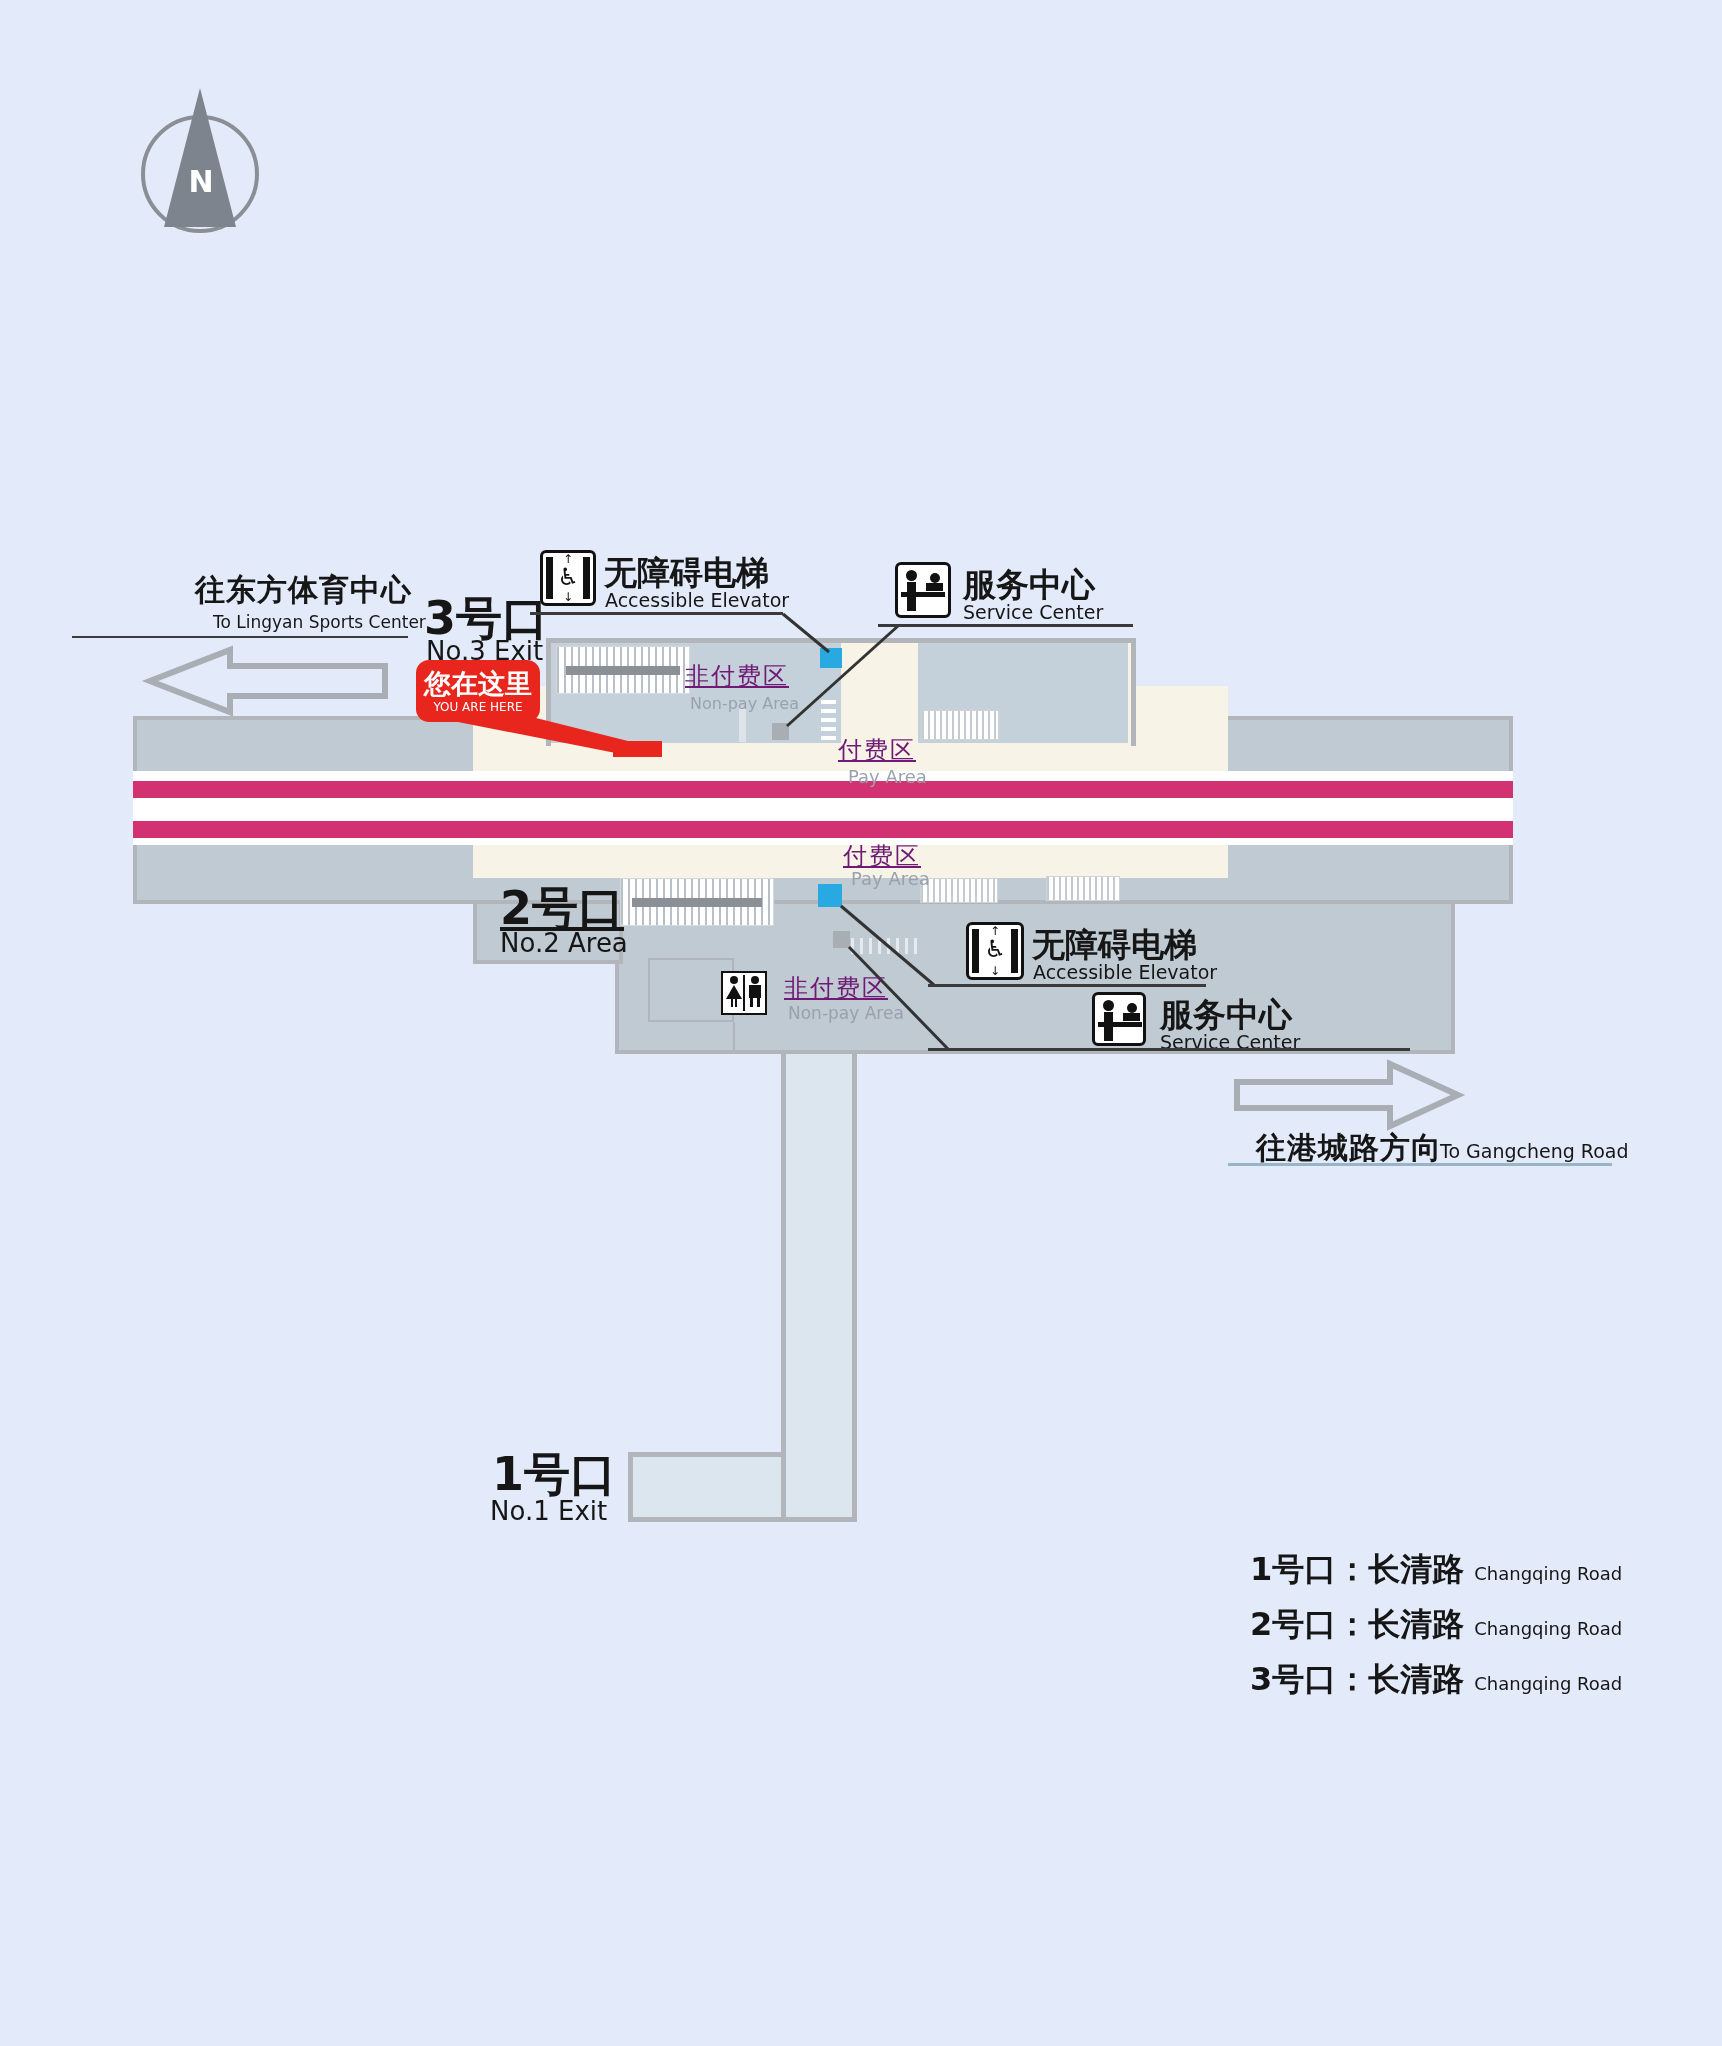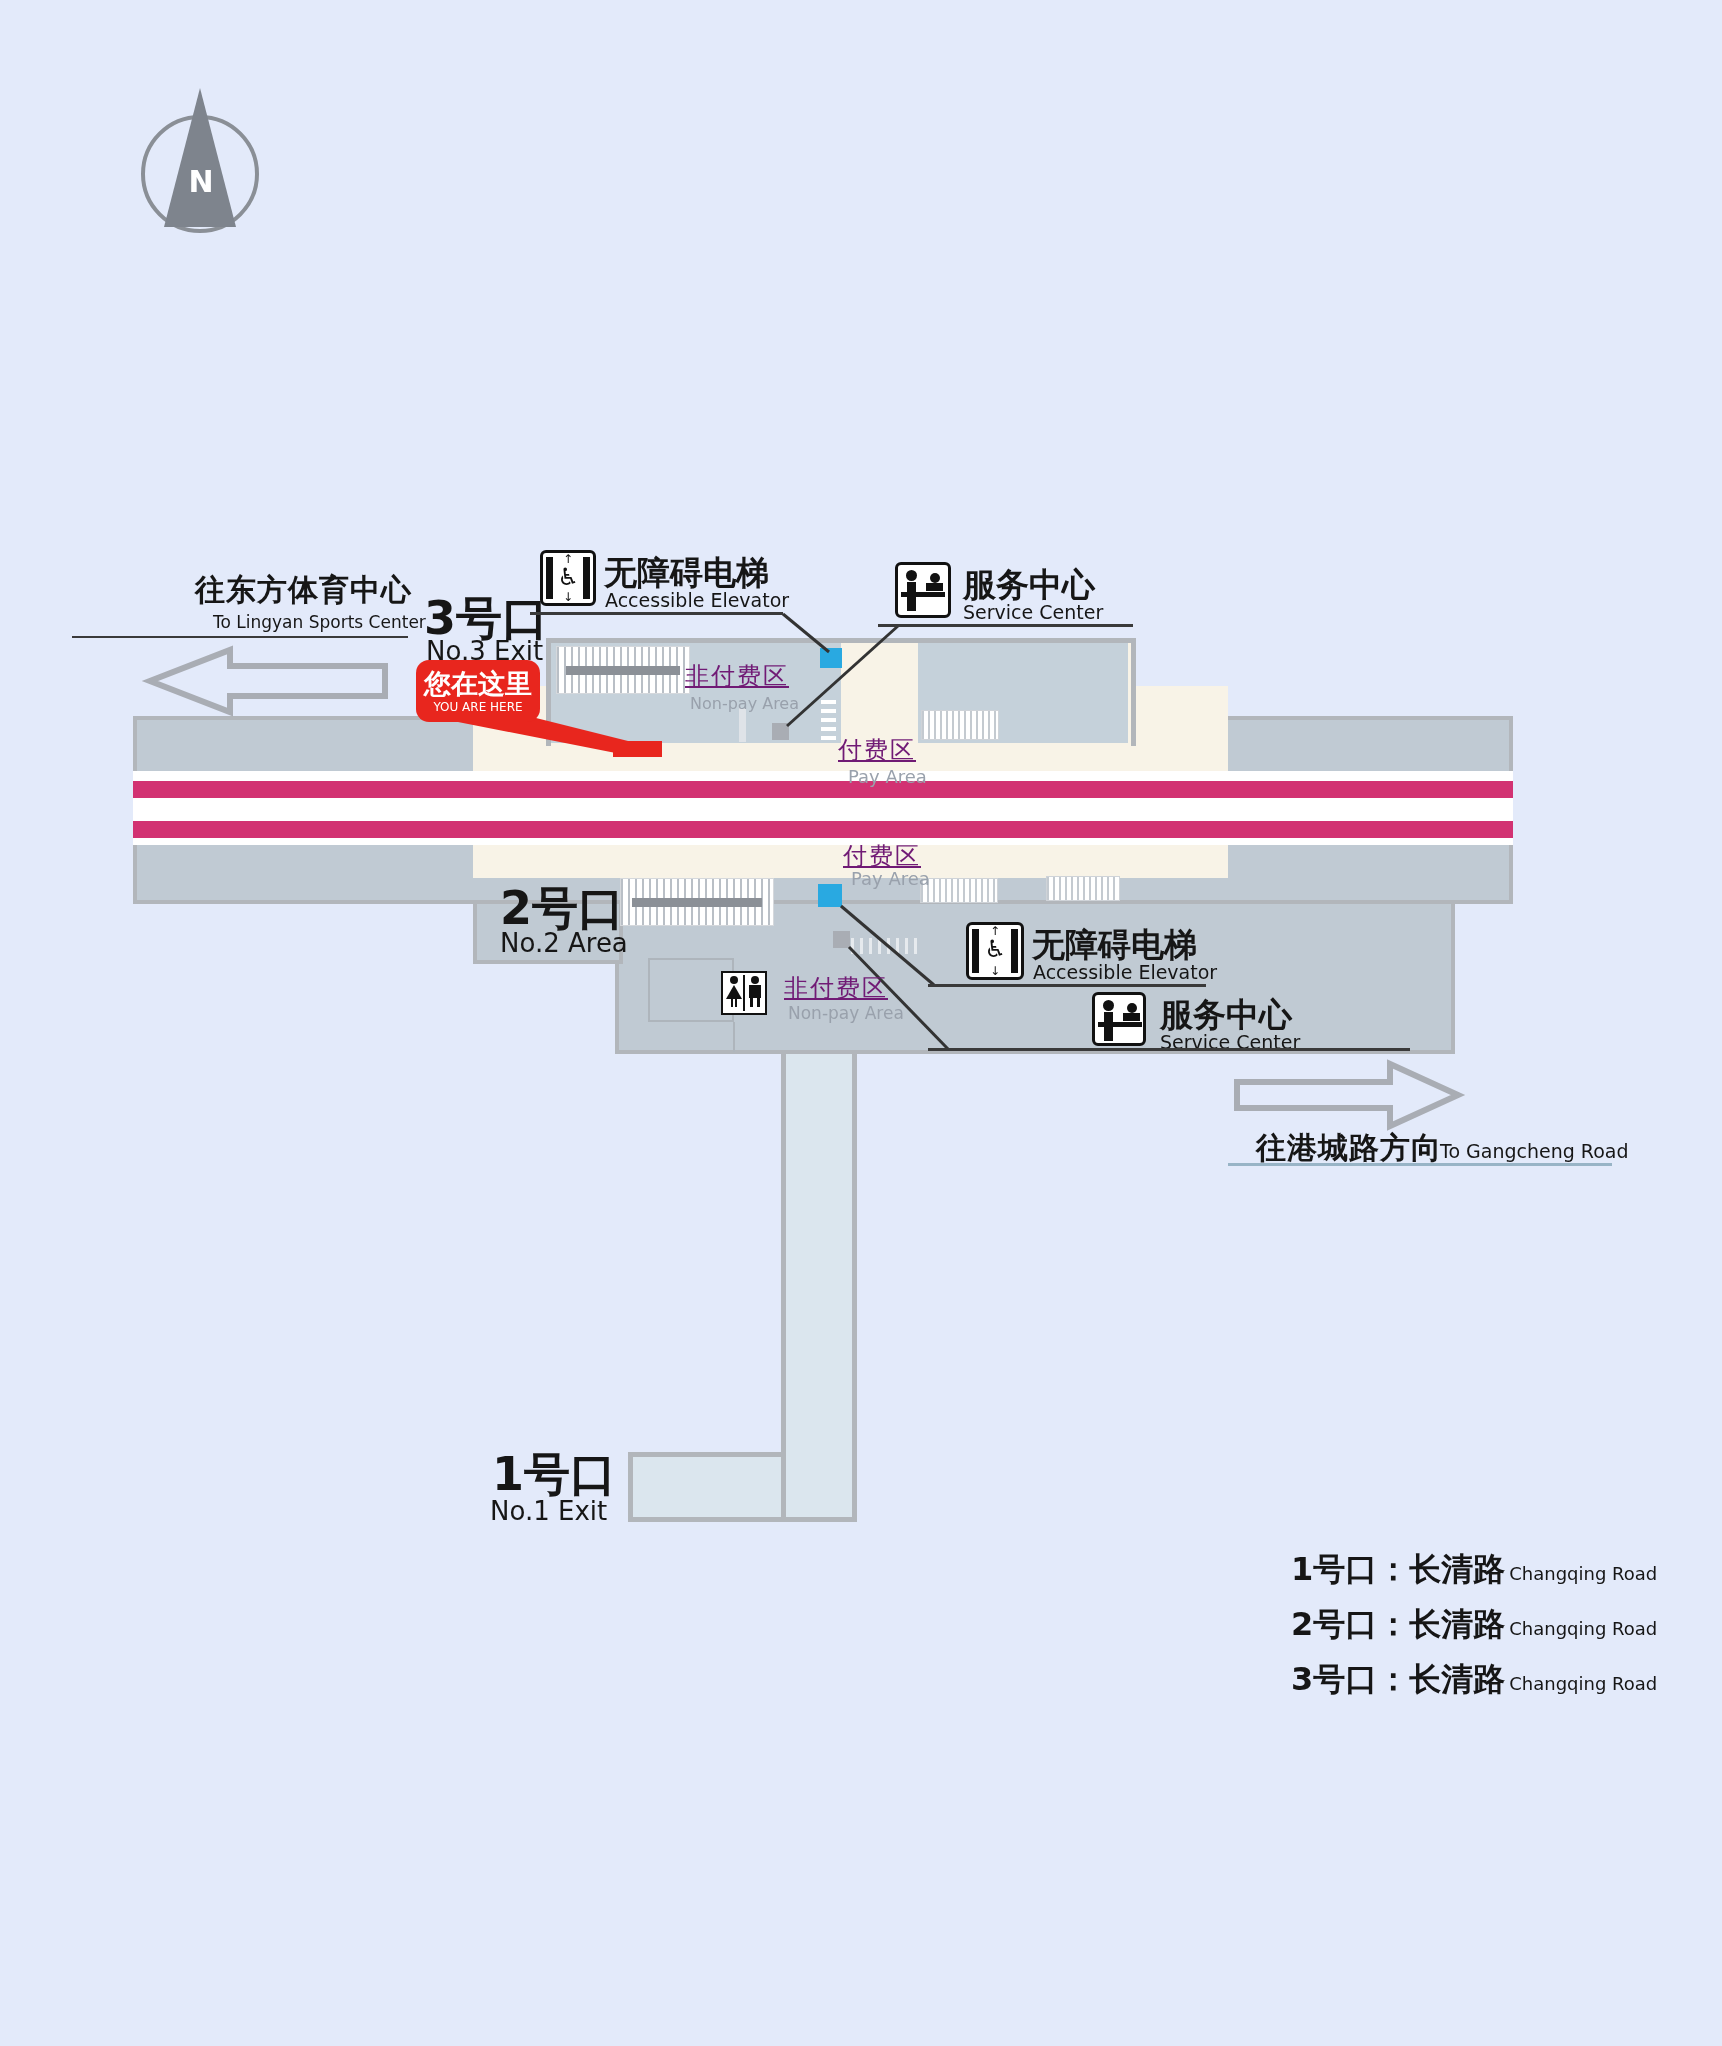--- a/index.html
+++ b/index.html
@@ -55,21 +55,21 @@
   .wc-box{position:absolute;background:#fff;border:2px solid #111;box-sizing:border-box;z-index:5;}
   .wc-box i{position:absolute;background:#111;}
   .wc-div{left:20px;top:2px;width:2px;height:36px;}
   .w-head{left:7px;top:3px;width:8px;height:8px;border-radius:50%;}
   .w-dress{left:3px;top:12px;width:0;height:0;background:transparent!important;border-left:8px solid transparent;border-right:8px solid transparent;border-bottom:14px solid #111;}
   .w-leg1{left:8px;top:26px;width:2px;height:8px;} .w-leg2{left:12px;top:26px;width:2px;height:8px;}
   .m-head{left:28px;top:3px;width:8px;height:8px;border-radius:50%;}
   .m-body{left:26px;top:12px;width:12px;height:13px;}
   .m-leg1{left:27px;top:25px;width:3px;height:9px;} .m-leg2{left:34px;top:25px;width:3px;height:9px;}
   
-  .legend-row{position:absolute;left:1250px;display:flex;align-items:baseline;gap:4px;white-space:nowrap;margin-left:41px;}
+  .legend-row{position:absolute;left:1250px;display:flex;align-items:baseline;gap:10px;white-space:nowrap;}
   .legend-zh{font-size:32px;font-weight:bold;}
   .legend-en{font-size:18px;}
   .footer-bar{position:absolute;left:0;top:1915px;width:1722px;height:131px;background:#4a474c;z-index:8;}
   .footer-strip{position:absolute;left:0;bottom:0;width:100%;height:6px;background:#dfe7f5;}
   .footer-title{position:absolute;left:120px;top:48px;font-size:50px;font-weight:bold;color:#dcdce0;letter-spacing:6px;}
   .footer-box{position:absolute;left:342px;top:53px;width:645px;height:58px;background:#f0f4fa;display:flex;align-items:center;gap:20px;padding-left:14px;box-sizing:border-box;}
   .footer-zh{font-size:44px;font-weight:bold;color:#111;white-space:nowrap;}
   .footer-en{font-family:"DejaVu Sans Mono",monospace;font-size:26px;font-weight:bold;color:#111;white-space:nowrap;}
   svg.overlay{position:absolute;left:0;top:0;z-index:5;pointer-events:none;}
   .z6{z-index:6;} .z4{z-index:4;} .z3{z-index:3;} .z2{z-index:2;} .z1{z-index:1;}
@@ -187,21 +187,21 @@
 
   <div class="abs area-zh z6" style="left:685px;top:660px;">非付费区</div>
   <div class="abs area-en z6" style="left:690px;top:694px;">Non-pay Area</div>
   <div class="abs area-zh z6" style="left:838px;top:734px;">付费区</div>
   <div class="abs area-en z6" style="left:848px;top:766px;font-size:18px;">Pay Area</div>
   <div class="abs area-zh z6" style="left:843px;top:840px;">付费区</div>
   <div class="abs area-en z6" style="left:851px;top:868px;font-size:18px;">Pay Area</div>
   <div class="abs area-zh z6" style="left:784px;top:972px;">非付费区</div>
   <div class="abs area-en z6" style="left:788px;top:1003px;font-size:17px;">Non-pay Area</div>
 
-  <div class="abs exit-zh z6" style="left:500px;top:878px;">2号口</div>
+  <div class="abs exit-zh z6" style="left:500px;top:878px;text-decoration:underline;">2号口</div>
   <div class="abs exit-en z6" style="left:500px;top:928px;">No.2 Area</div>
 
   <div class="signbox elev" style="left:966px;top:922px;width:58px;height:58px;">
     <span class="bar barl"></span>
       <span class="bar barr"></span>
     <span class="up">↑</span>
     <span class="wc">♿</span>
     <span class="dn">↓</span>
   </div>
   <div class="abs lbl-zh z6" style="left:1032px;top:923px;">无障碍电梯</div>

